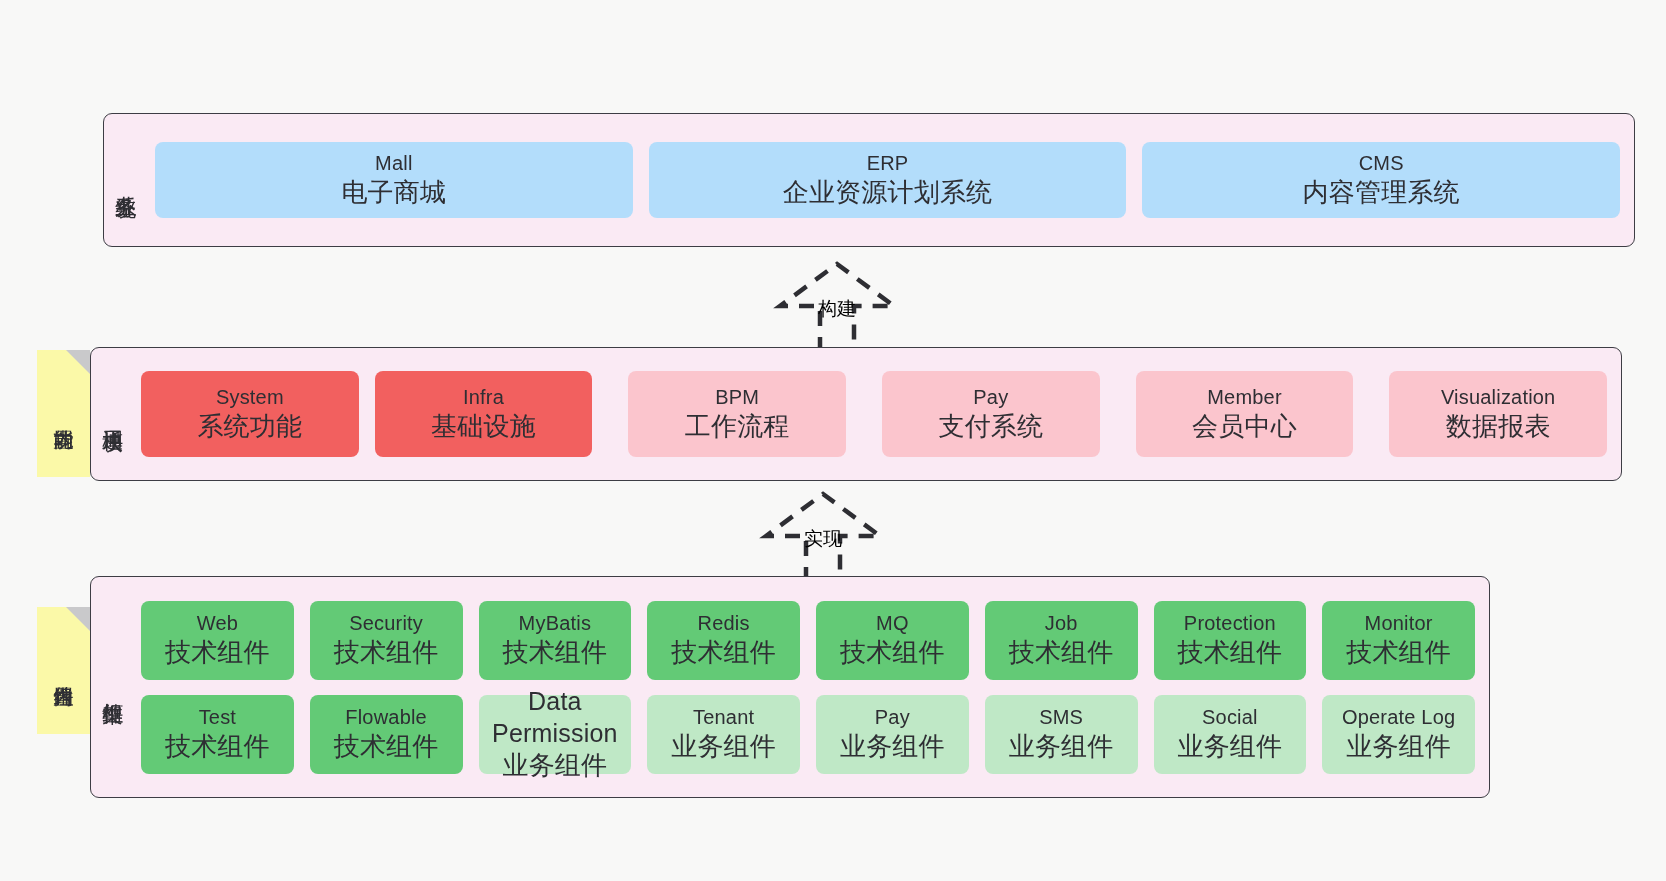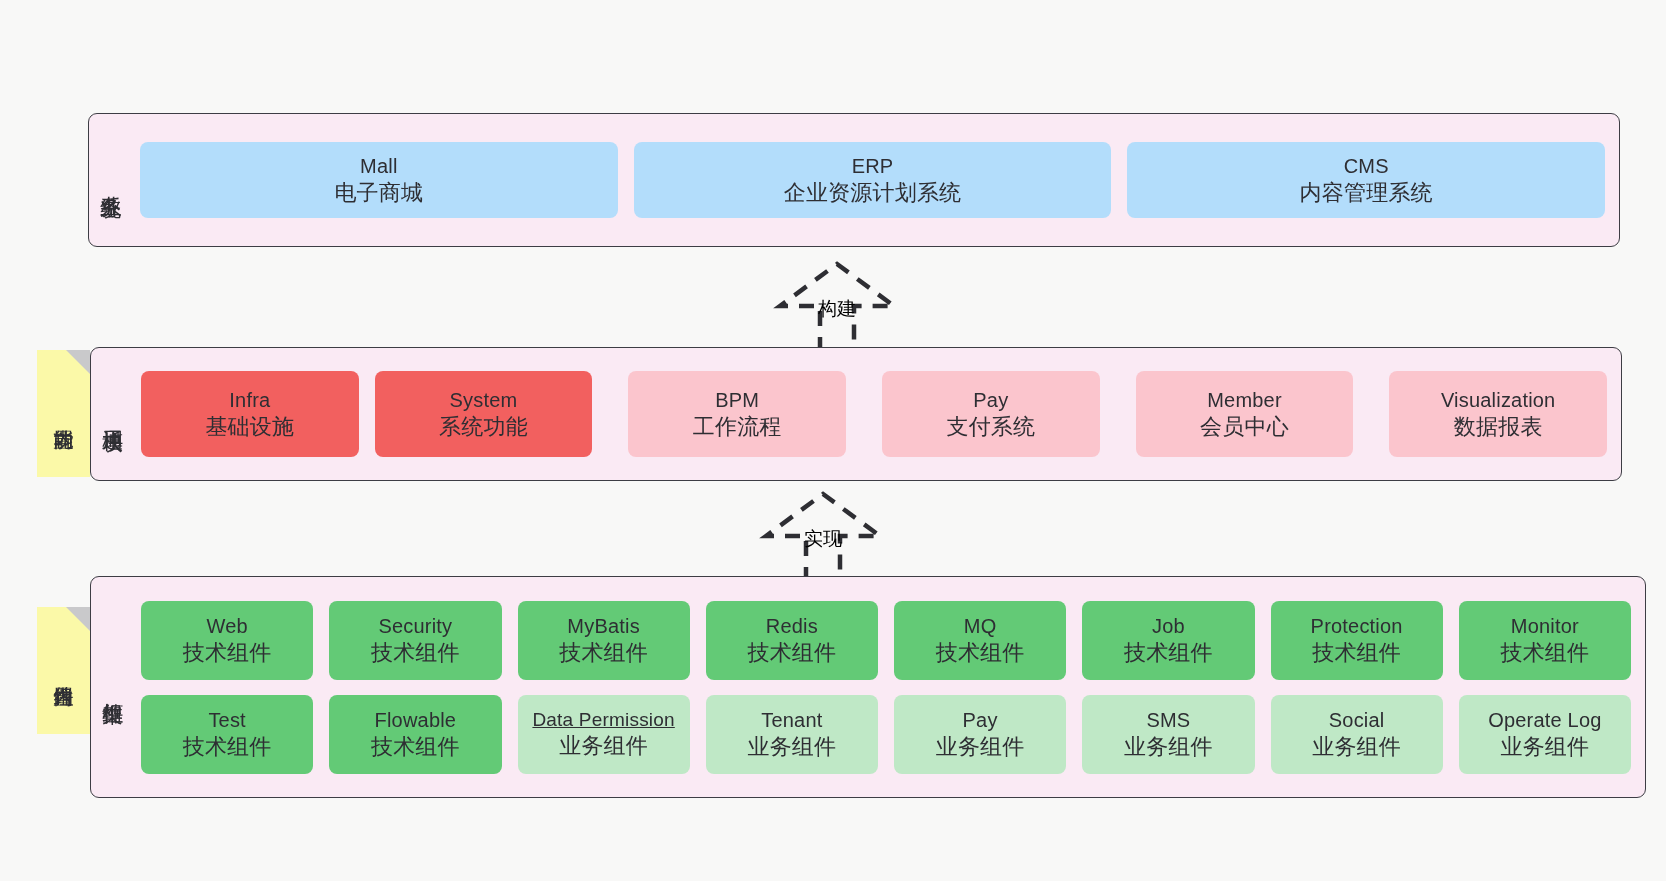--- a/index.html
+++ b/index.html
@@ -74,36 +74,36 @@
     box-sizing: border-box;
     padding: 6px 4px;
     line-height: 1.26;
     color: #2e2e33;
   }
   .card .c-title {
     font-size: 20px;
     letter-spacing: 0.2px;
   }
   .card .c-sub {
-    font-size: 22px;
+    font-size: 26px;
     letter-spacing: 0.2px;
     text-align: center;
   }
-  .card.three-line .c-title { font-size: 19px; text-decoration: underline; }
+  .card.three-line .c-title { font-size: 25px; }
 
   .c-blue       { background: #b3ddfb; }
   .c-red        { background: #f2605f; }
   .c-pink       { background: #fbc5cd; margin-left: 20px; }
   .c-green      { background: #63ca76; }
   .c-greenlight { background: #bfe8c6; }
 
   
-  #band-business { left: 88px;  top: 113px; width: 1532px; height: 134px; }
+  #band-business { left: 103px;  top: 113px; width: 1532px; height: 134px; }
   #band-modules  { left: 90px;  top: 347px; width: 1532px; height: 134px; }
-  #band-frame    { left: 90px;  top: 576px; width: 1556px; height: 222px; }
+  #band-frame    { left: 90px;  top: 576px; width: 1400px; height: 222px; }
 
   #band-business .band-body { padding-left: 7px; }
   #band-business .row { height: 76px; }
   #band-modules  .row { height: 86px; }
   #band-frame    .row { height: 79px; }
 
   
   .sticky {
     position: absolute;
     background: #fbf9a8;
@@ -186,26 +186,26 @@
 
   <div class="sticky" id="sticky-modules">
     <span class="fold"></span>
     <span>内置功能</span>
   </div>
   <div class="band" id="band-modules">
     <div class="band-label">通用模块</div>
     <div class="band-body">
       <div class="row">
           <div class="card c-red">
+            <div class="c-title">System</div>
+            <div class="c-sub">系统功能</div>
+          </div>
+          <div class="card c-red">
             <div class="c-title">Infra</div>
             <div class="c-sub">基础设施</div>
-          </div>
-          <div class="card c-red">
-            <div class="c-title">System</div>
-            <div class="c-sub">系统功能</div>
           </div>
           <div class="card c-pink">
             <div class="c-title">BPM</div>
             <div class="c-sub">工作流程</div>
           </div>
           <div class="card c-pink">
             <div class="c-title">Pay</div>
             <div class="c-sub">支付系统</div>
           </div>
           <div class="card c-pink">

